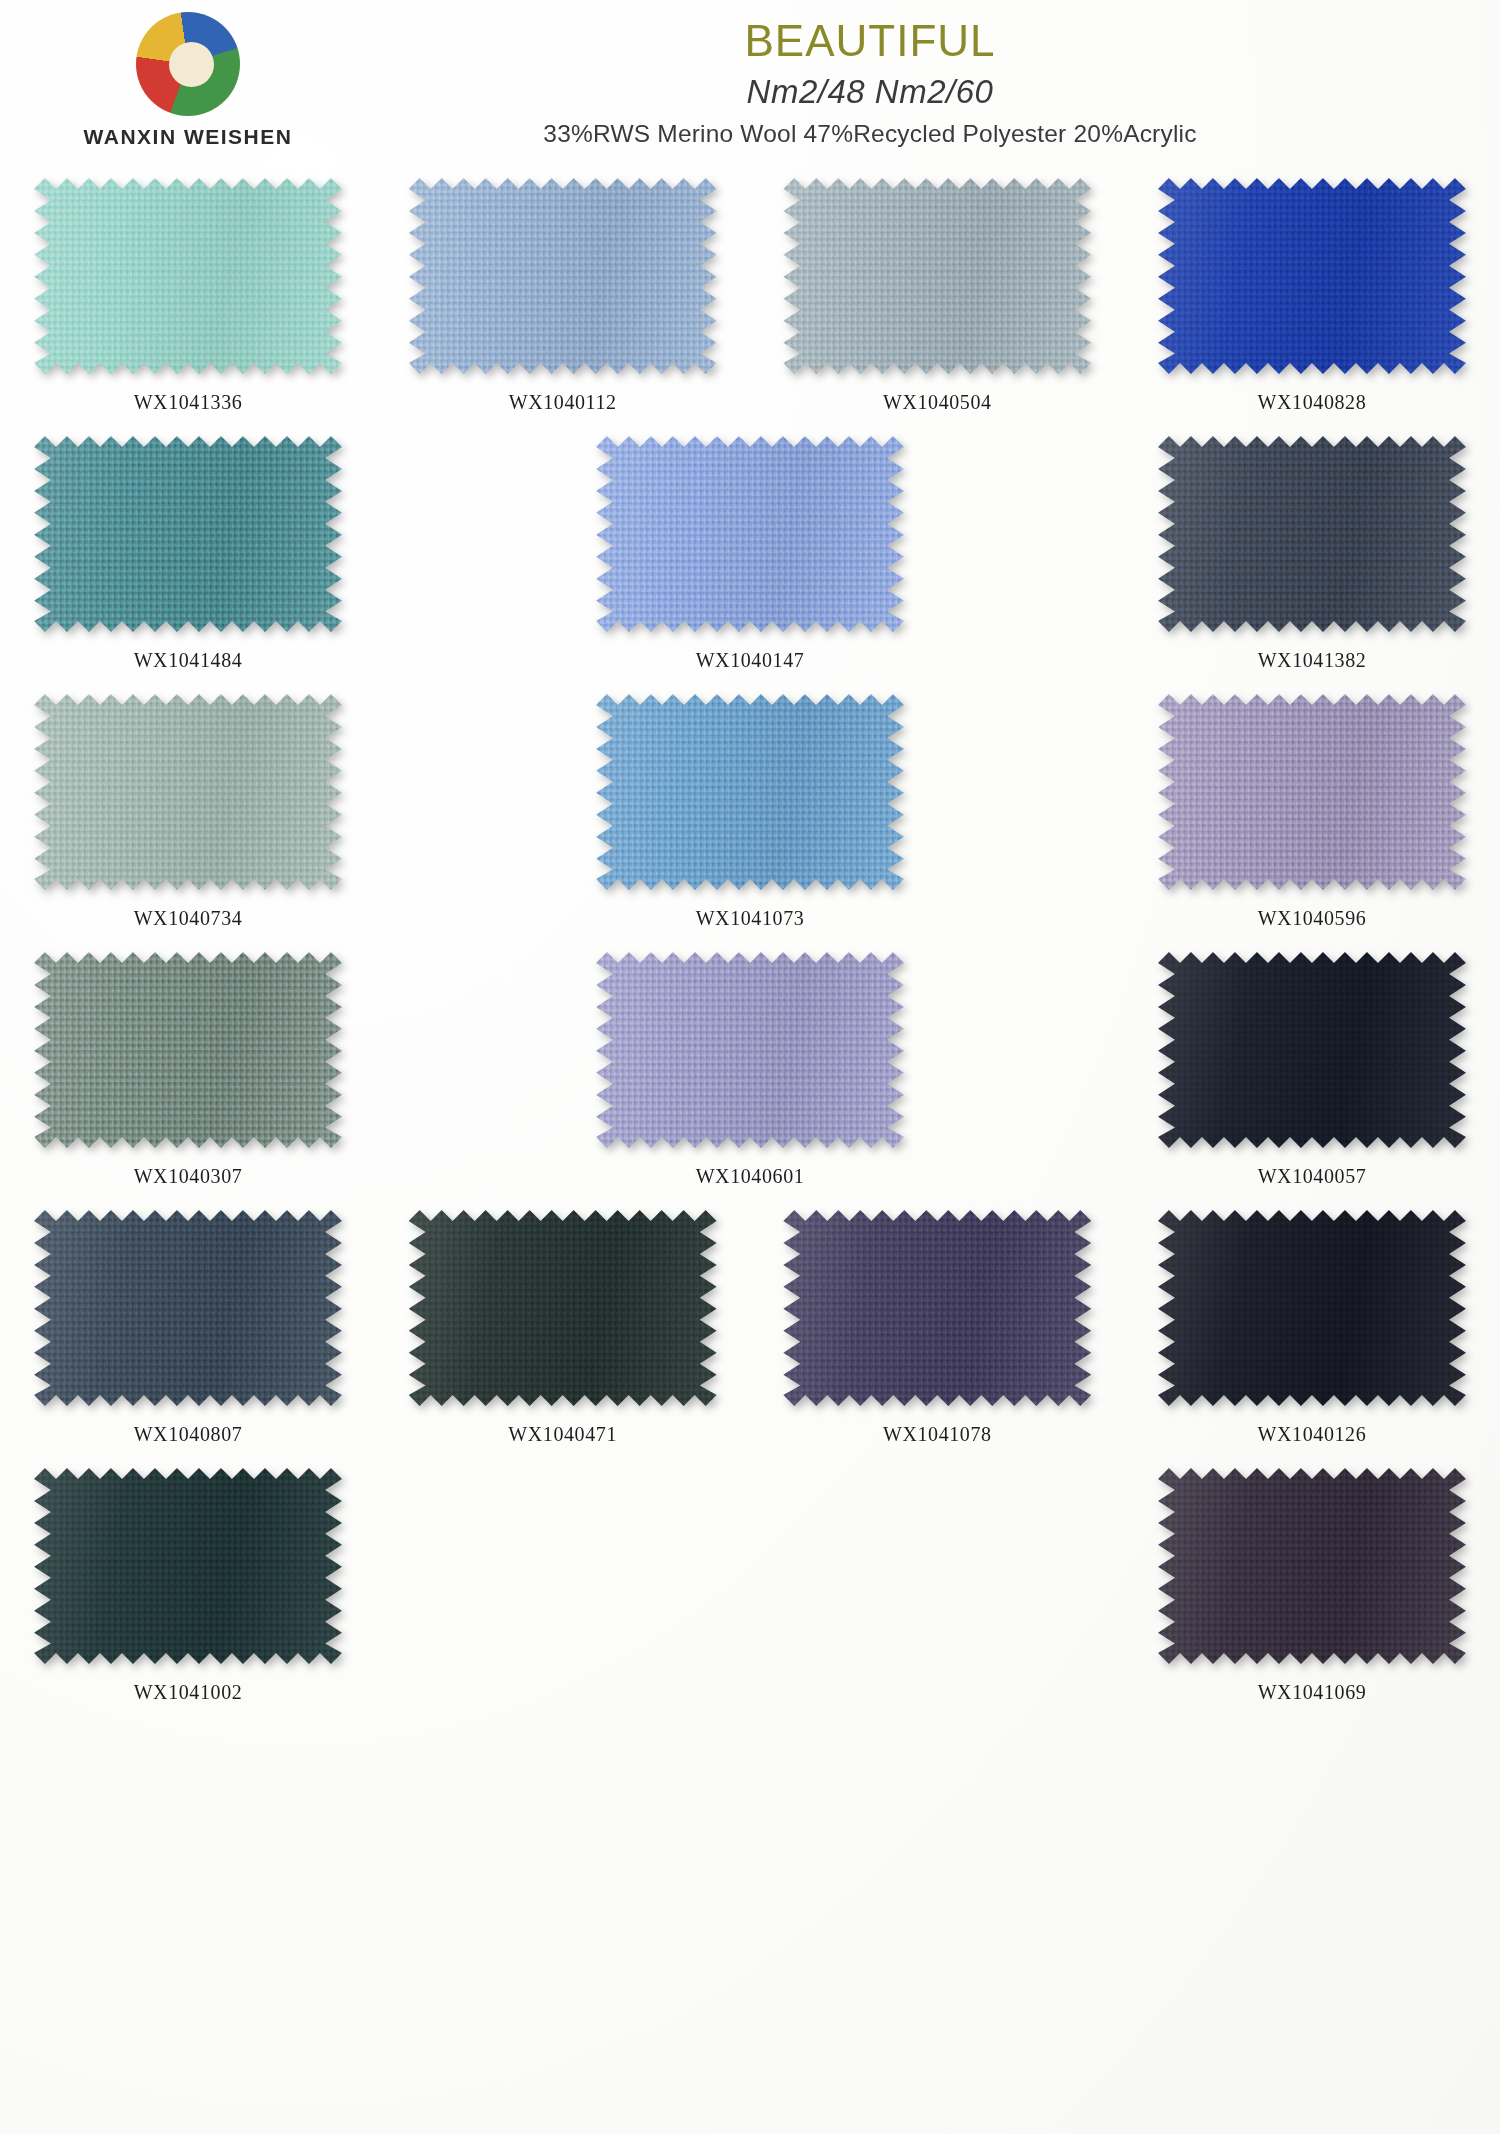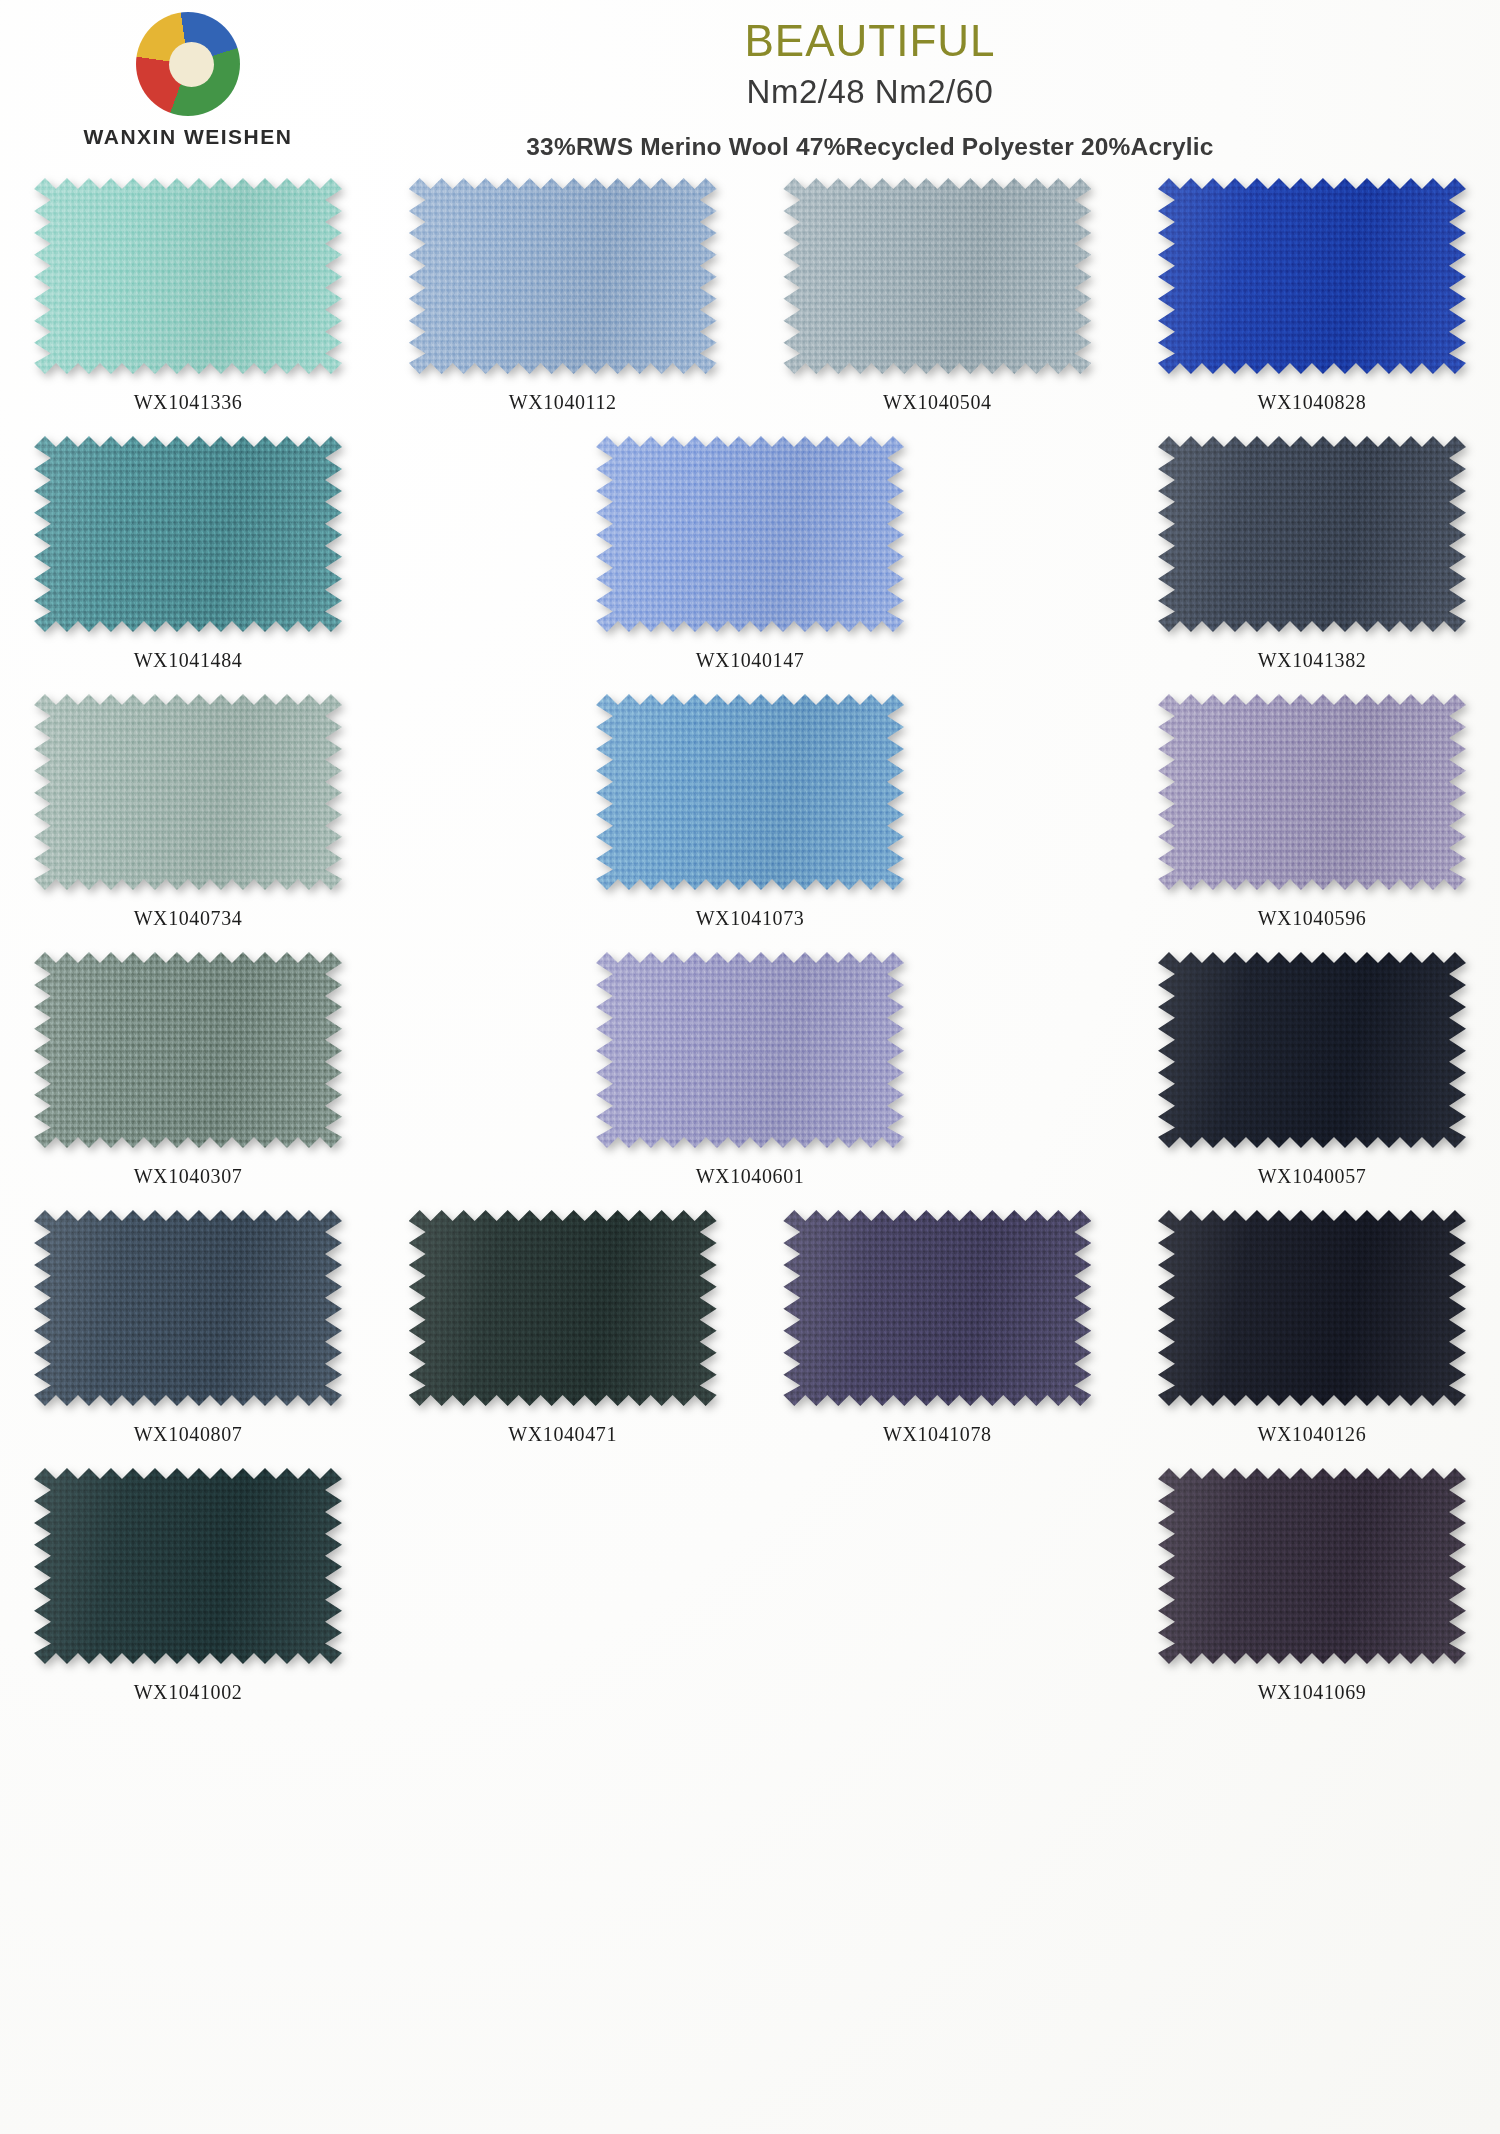--- a/index.html
+++ b/index.html
@@ -95,27 +95,28 @@
     font-weight: 400;
     line-height: 1.05;
   }
   .title-sub {
     margin-top: 9px;
     font-size: 33px;
     color: #3a3a3a;
     font-family: "Liberation Sans", sans-serif;
     font-weight: 400;
     letter-spacing: 0.5px;
+    font-style: italic;
   }
   .title-comp {
-    margin-top: 22px;
+    margin-top: 9px;
     font-size: 24.5px;
     color: #3a3a3a;
     font-family: "Liberation Sans", sans-serif;
-    font-weight: 700;
+    font-weight: 400;
     letter-spacing: 0.2px;
   }
 
   
   .grid {
     position: relative;
     padding: 0 32px;
   }
   .row {
     display: flex;

